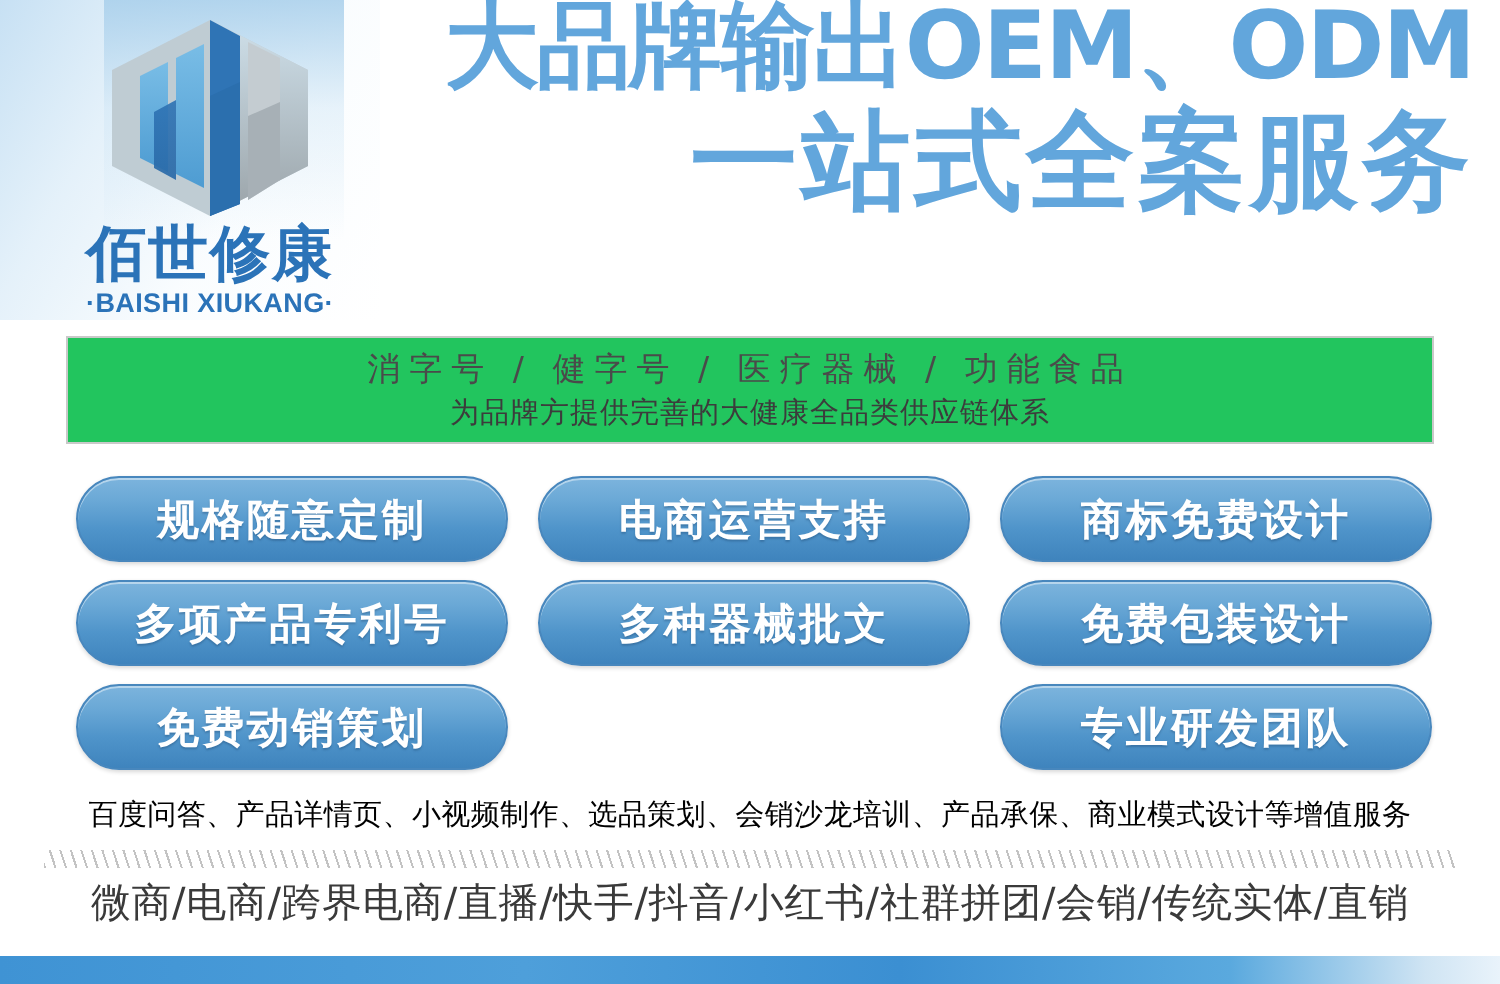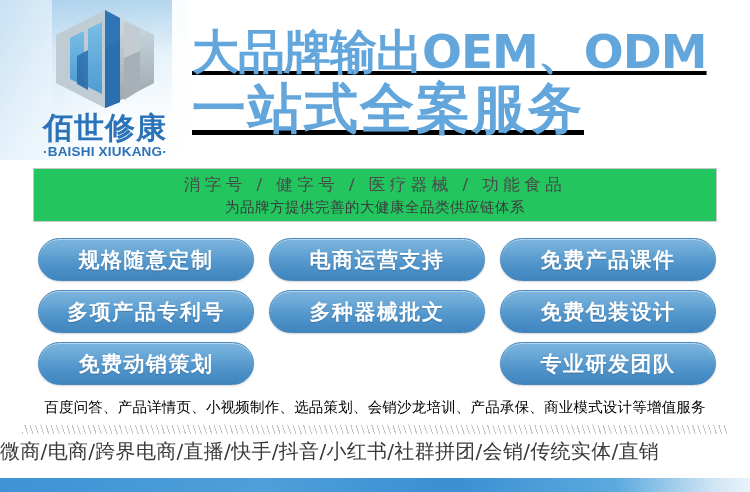--- a/index.html
+++ b/index.html
@@ -69,24 +69,23 @@
     font-size: 13.5px;
     font-weight: bold;
     letter-spacing: 0.2px;
     color: #2b73b8;
     line-height: 1;
   }
 
   
   .headline {
     position: absolute;
-    left: 192px; top: 28px;
+    left: 192px; top: 0;
     width: 545px;
-    text-align: left;
-    text-decoration: underline;
+    text-align: right;
   }
   .headline-line {
     color: #62a6dc;
     font-weight: bold;
     line-height: 1.02;
     font-family: "DejaVu Sans", "Liberation Sans", sans-serif;
     white-space: nowrap;
   }
   .headline-line.l1 {
     font-size: 47px;
@@ -182,21 +181,21 @@
     height: 9px;
     background-image: repeating-linear-gradient(
         72deg,
         #c3c3c3 0px, #c3c3c3 1px,
         rgba(255,255,255,0) 1px, rgba(255,255,255,0) 5px);
   }
   .bottom-line2 {
     position: absolute;
     left: 0; top: 438px;
     width: 750px;
-    text-align: left;
+    text-align: center;
     font-size: 20px;
     color: #3a3a3a;
     letter-spacing: 0.3px;
     font-family: "DejaVu Sans", "Liberation Sans", sans-serif;
     white-space: nowrap;
   }
 
   
   .bottom-bar {
     position: absolute;
@@ -261,21 +260,21 @@
 
   <div class="subtitle-box">
     <div class="subtitle-line1">消字号 / 健字号 / 医疗器械 / 功能食品</div>
     <div class="subtitle-line2">为品牌方提供完善的大健康全品类供应链体系</div>
   </div>
 
   <div class="pill-grid">
     <div class="pill-row">
       <div class="pill">规格随意定制</div>
       <div class="pill">电商运营支持</div>
-      <div class="pill">免费产品课件</div>
+      <div class="pill">商标免费设计</div>
     </div>
     <div class="pill-row">
       <div class="pill">多项产品专利号</div>
       <div class="pill">多种器械批文</div>
       <div class="pill">免费包装设计</div>
     </div>
     <div class="pill-row">
       <div class="pill">免费动销策划</div>
       <div class="pill">专业研发团队</div>
     </div>

